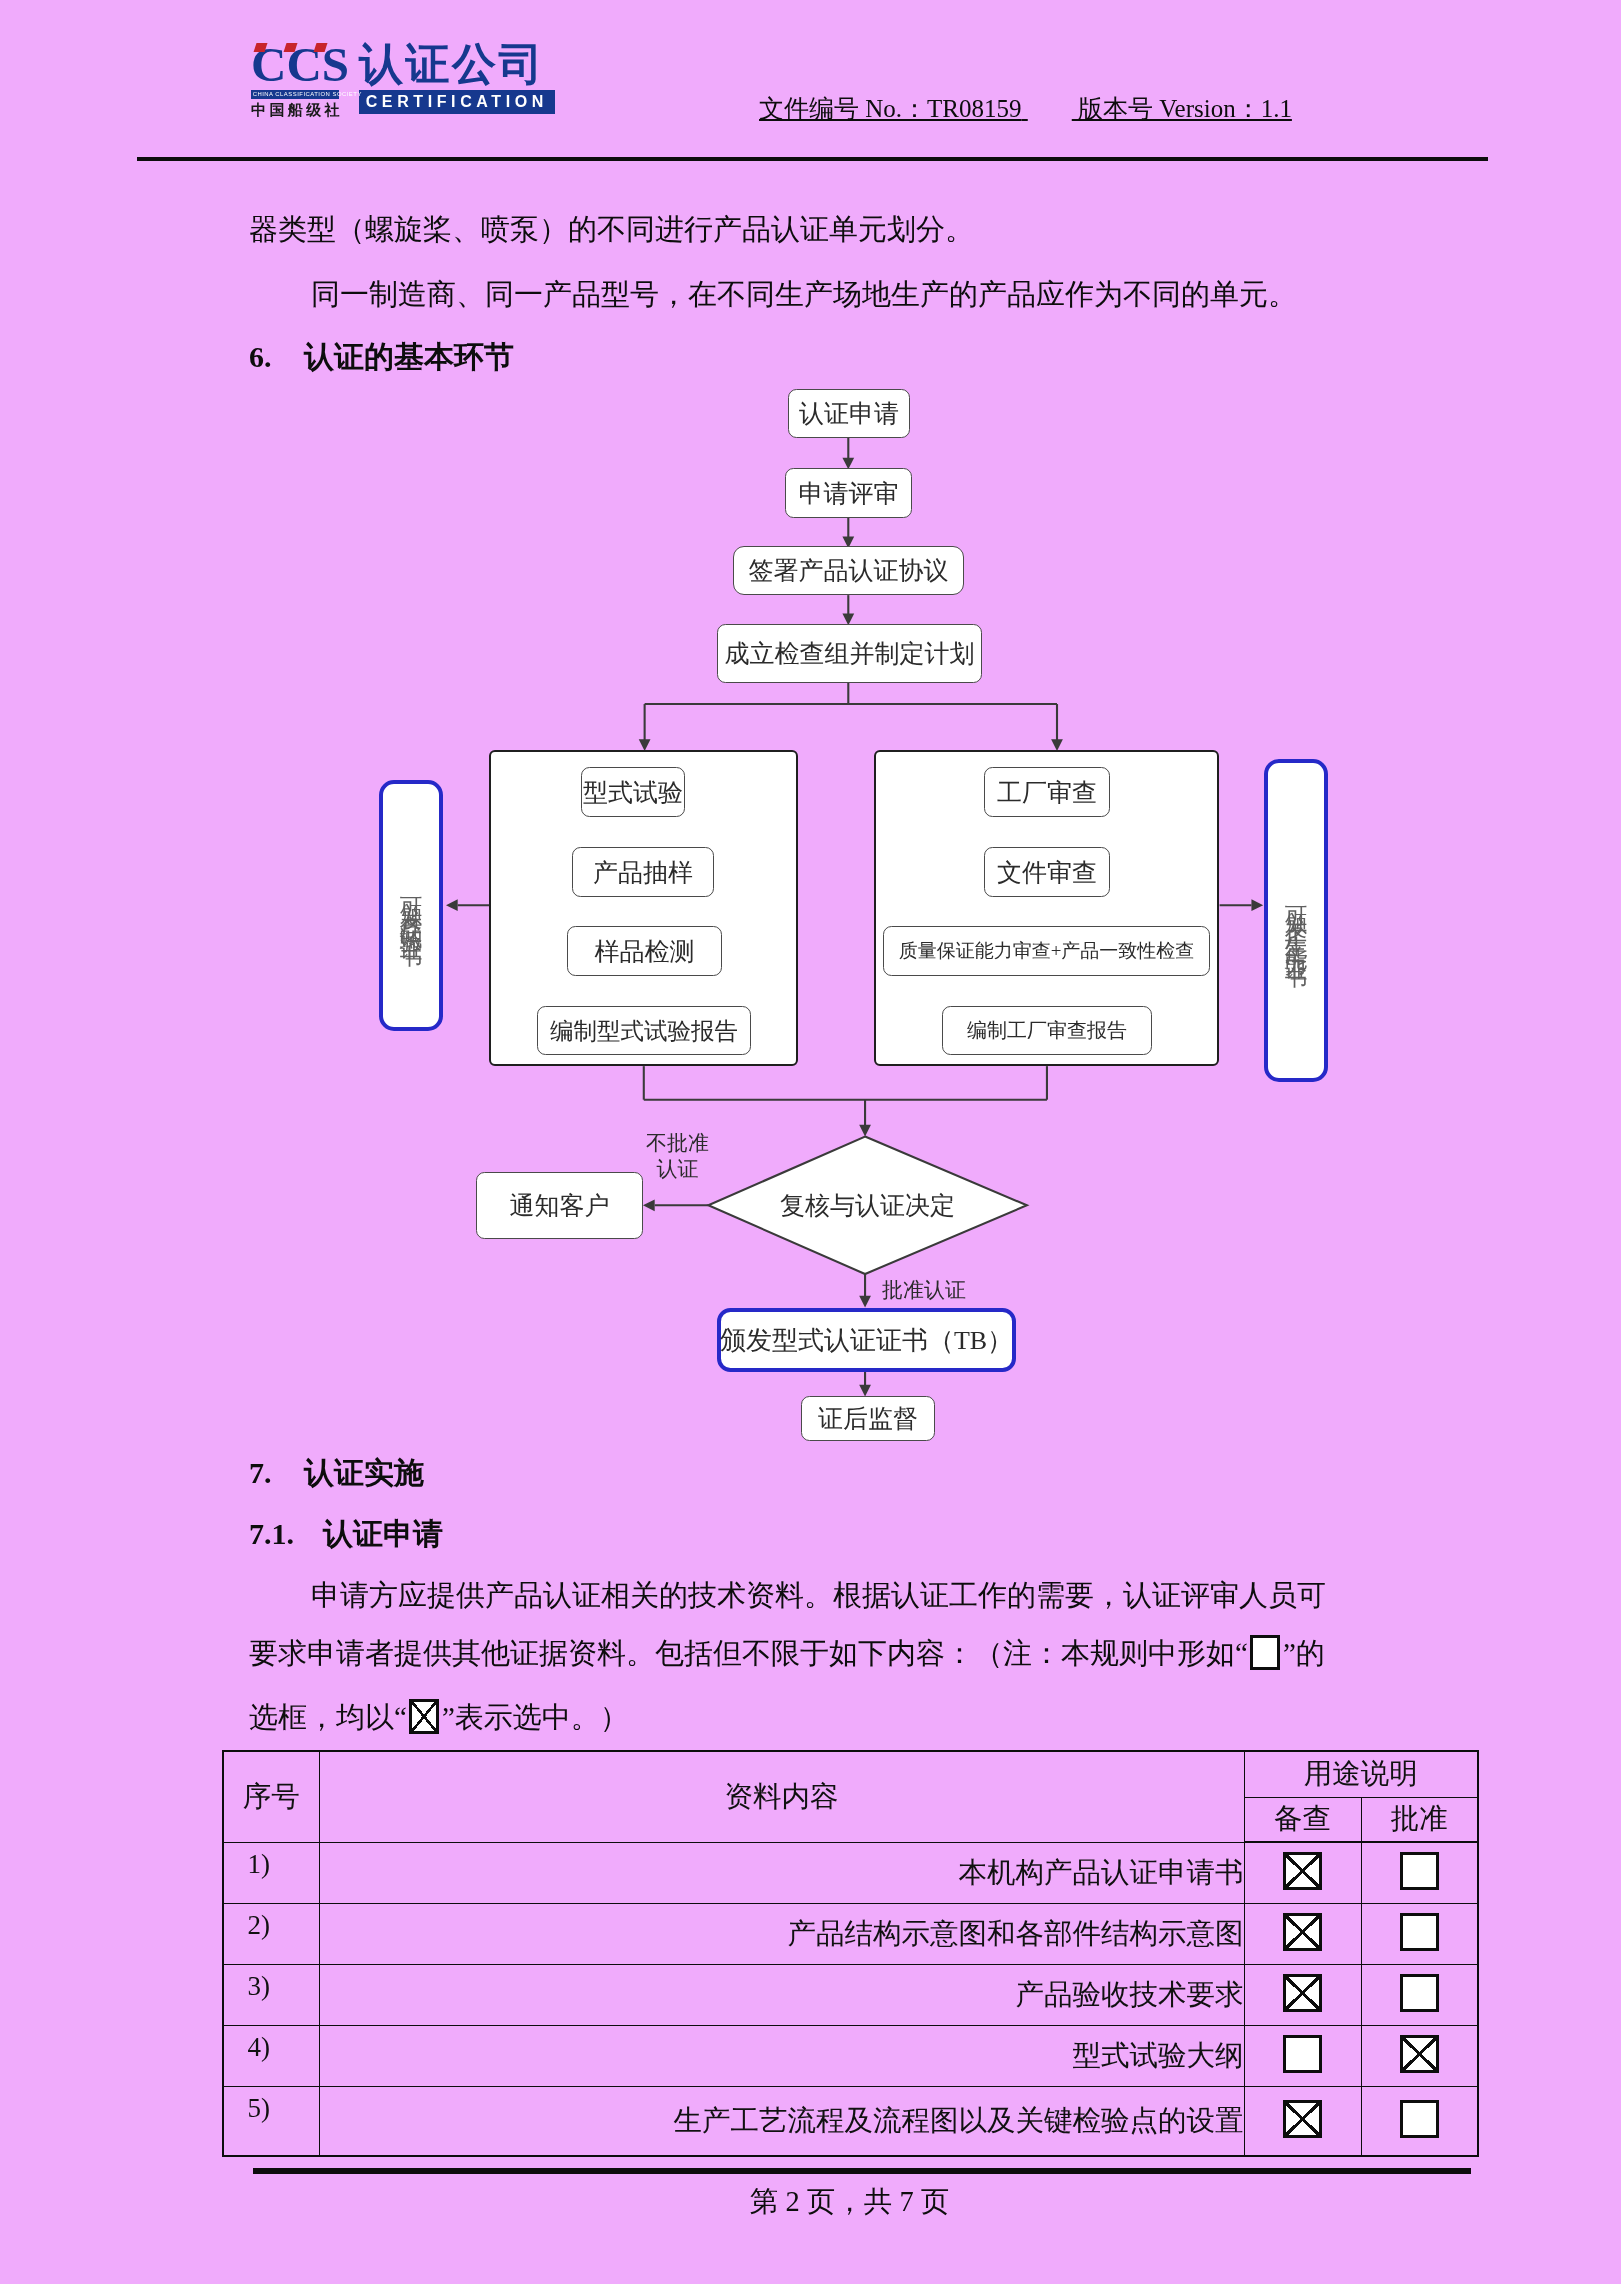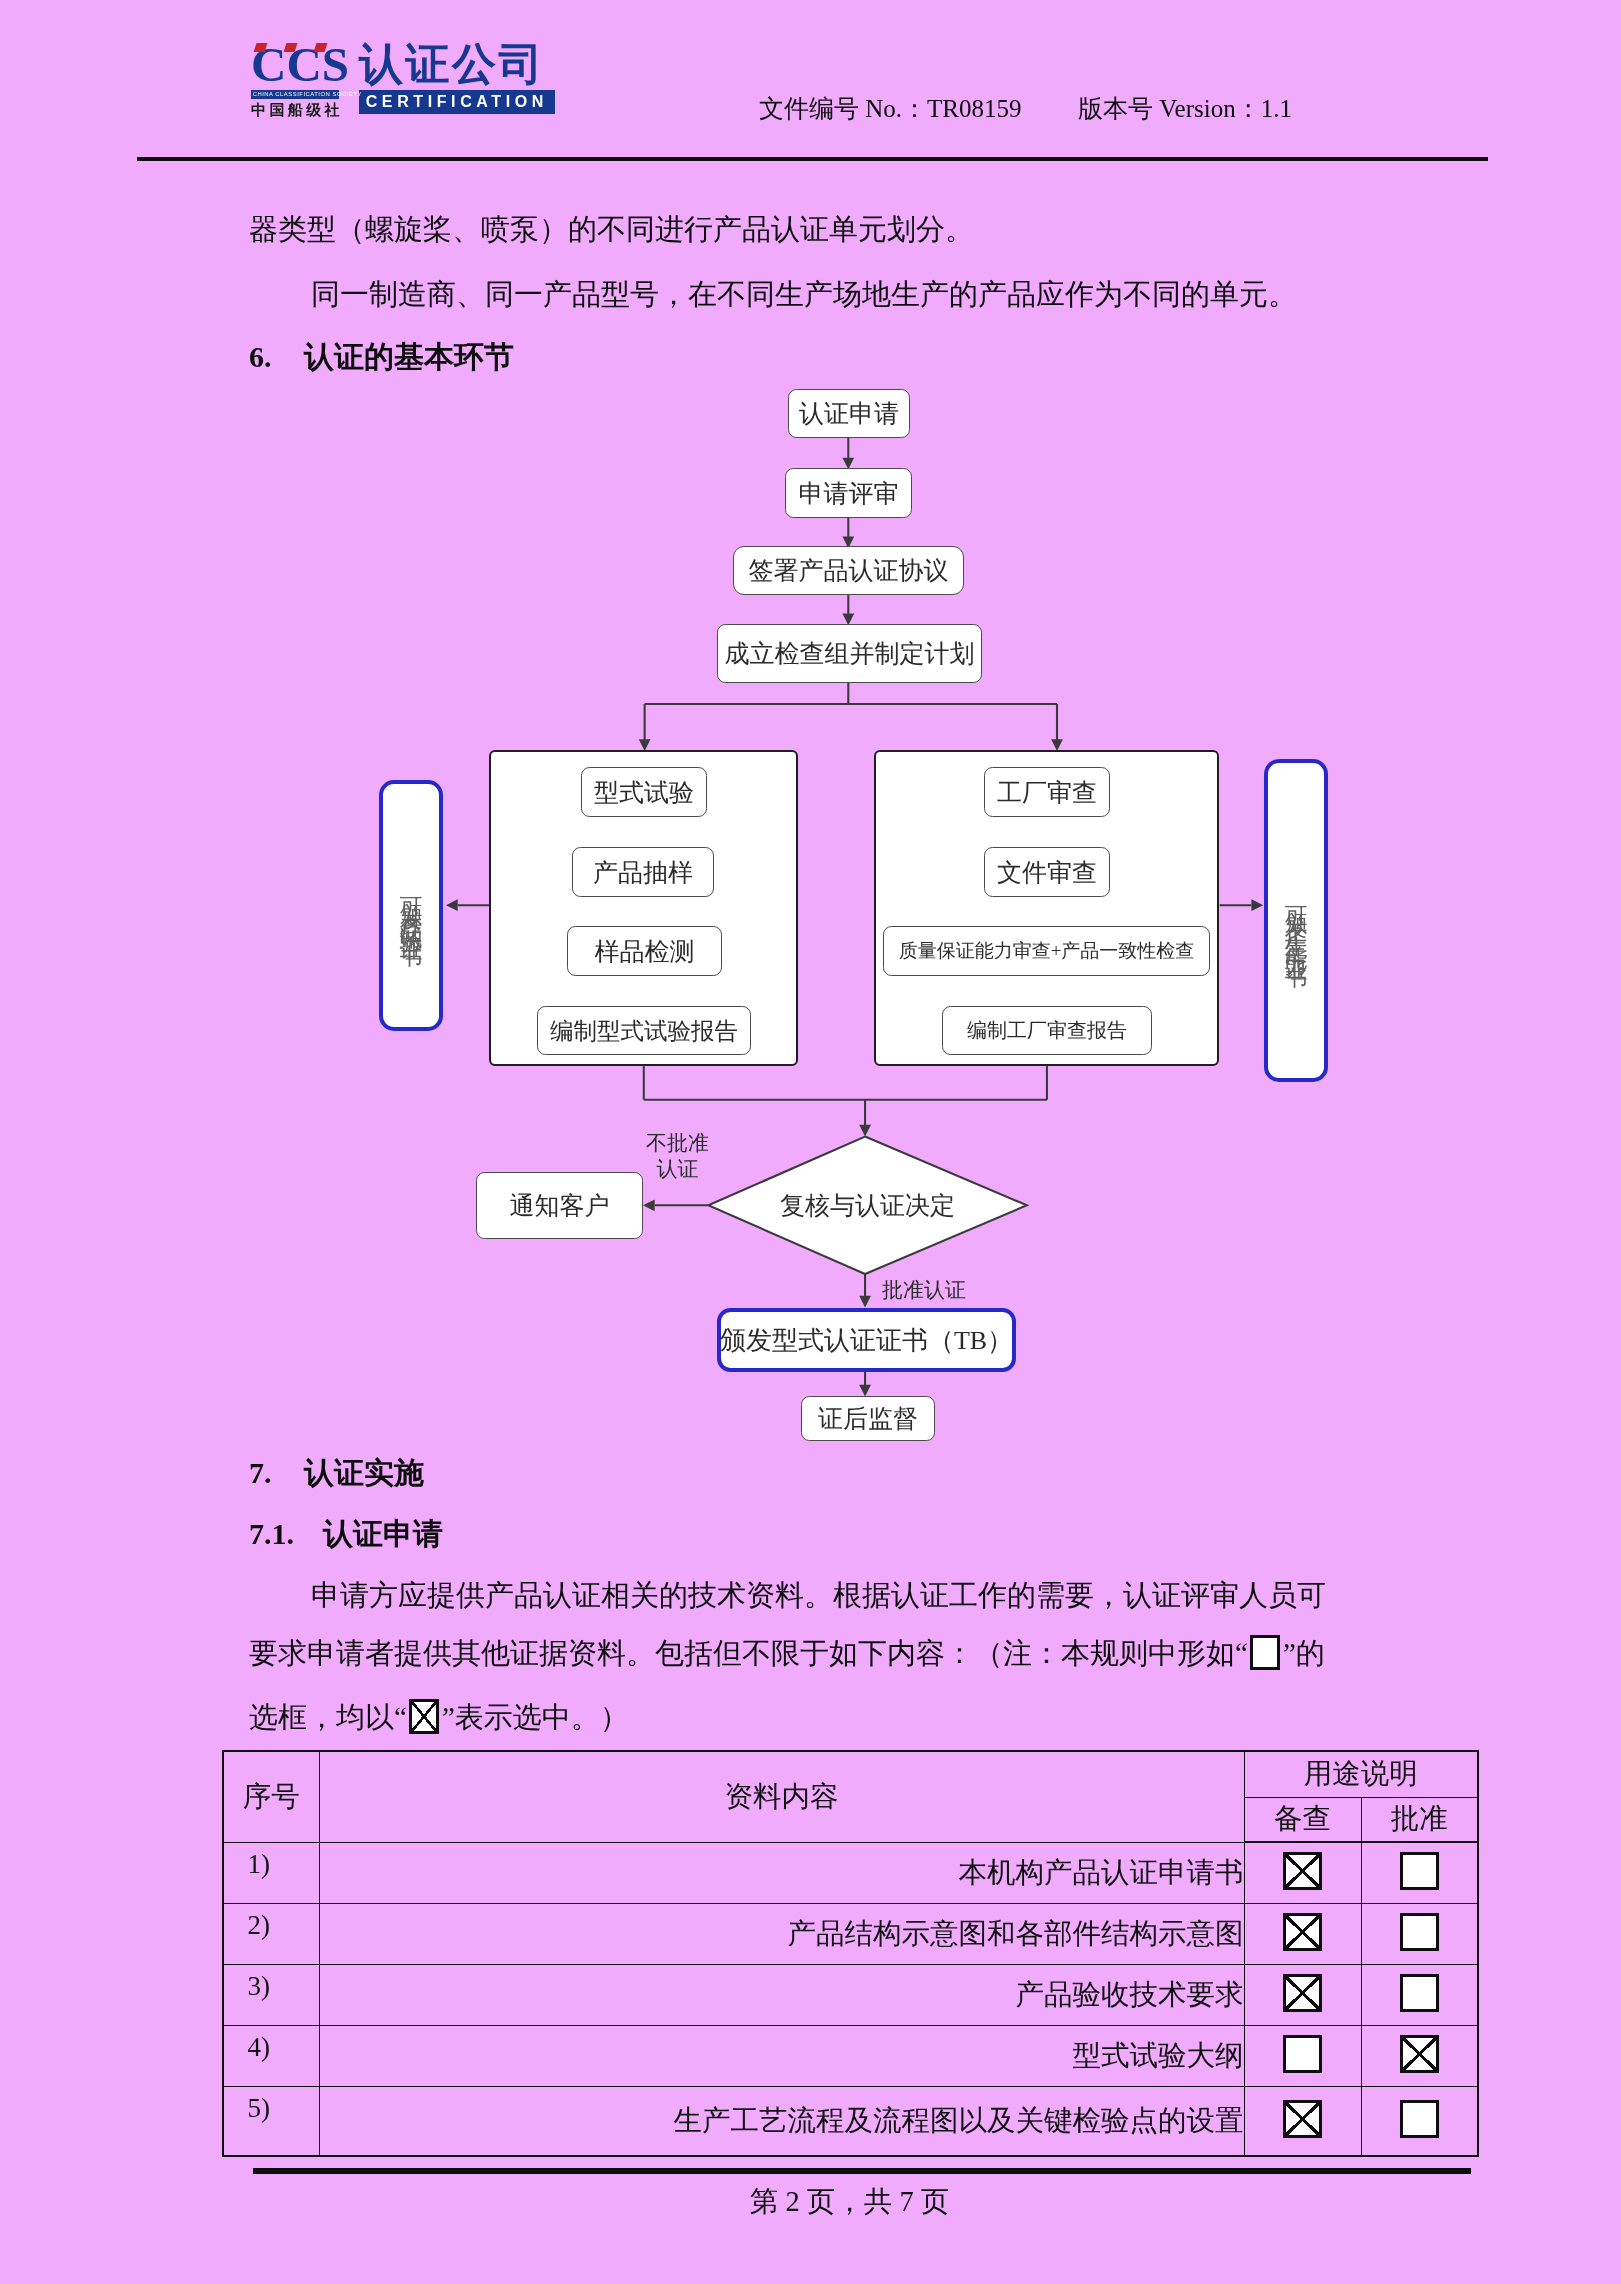--- a/index.html
+++ b/index.html
@@ -77,21 +77,21 @@
       <div class="red-tick" style="left:64px;"></div>
       <div class="ccs-bar">CHINA CLASSIFICATION SOCIETY</div>
       <div class="ccs-cn">中国船级社</div>
     </div>
     <div style="margin-left:10px;">
       <div class="co-word">认证公司</div>
       <div class="cert-bar">CERTIFICATION</div>
     </div>
   </div>
 
-  <div class="abs doc-meta" style="left:759px;top:92px;">
+  <div class="abs doc-meta" style="left:759px;top:92px;text-decoration:underline;">
     <span>文件编号 No.：TR08159</span>
     <span style="display:inline-block;width:44px;"></span>
     <span>版本号 Version：1.1</span>
   </div>
 
   <div class="abs hr" style="left:137px;top:157px;width:1351px;height:4.2px;"></div>
 
   <div class="abs tline" style="left:249px;top:210px;">器类型（螺旋桨、喷泵）的不同进行产品认证单元划分。</div>
   <div class="abs tline" style="left:311px;top:275px;">同一制造商、同一产品型号，在不同生产场地生产的产品应作为不同的单元。</div>
 
@@ -145,21 +145,21 @@
       <polygon points="1025,1652 1039,1652 1032,1666"></polygon>
     </g>
   </svg>
 
   <div class="fbox" style="left:788px;top:389px;width:122px;height:49px;">认证申请</div>
   <div class="fbox" style="left:785px;top:468px;width:127px;height:50px;">申请评审</div>
   <div class="fbox" style="left:733px;top:546px;width:231px;height:49px;border-radius:11px;">签署产品认证协议</div>
   <div class="fbox" style="left:717px;top:624px;width:265px;height:59px;">成立检查组并制定计划</div>
 
   <div class="fcontainer" style="left:489px;top:750px;width:309px;height:316px;"></div>
-  <div class="fbox" style="left:581px;top:767px;width:126px;height:50px;">型式试验</div>
+  <div class="fbox" style="left:581px;top:767px;width:104px;height:50px;">型式试验</div>
   <div class="fbox" style="left:572px;top:847px;width:142px;height:50px;">产品抽样</div>
   <div class="fbox" style="left:567px;top:926px;width:155px;height:50px;">样品检测</div>
   <div class="fbox" style="left:537px;top:1006px;width:214px;height:49px;font-size:23.5px;">编制型式试验报告</div>
 
   <div class="fcontainer" style="left:874px;top:750px;width:345px;height:316px;"></div>
   <div class="fbox" style="left:984px;top:767px;width:126px;height:50px;">工厂审查</div>
   <div class="fbox" style="left:984px;top:847px;width:126px;height:50px;">文件审查</div>
   <div class="fbox" style="left:883px;top:926px;width:327px;height:50px;font-size:19px;">质量保证能力审查+产品一致性检查</div>
   <div class="fbox" style="left:942px;top:1006px;width:210px;height:49px;font-size:20px;">编制工厂审查报告</div>
 

